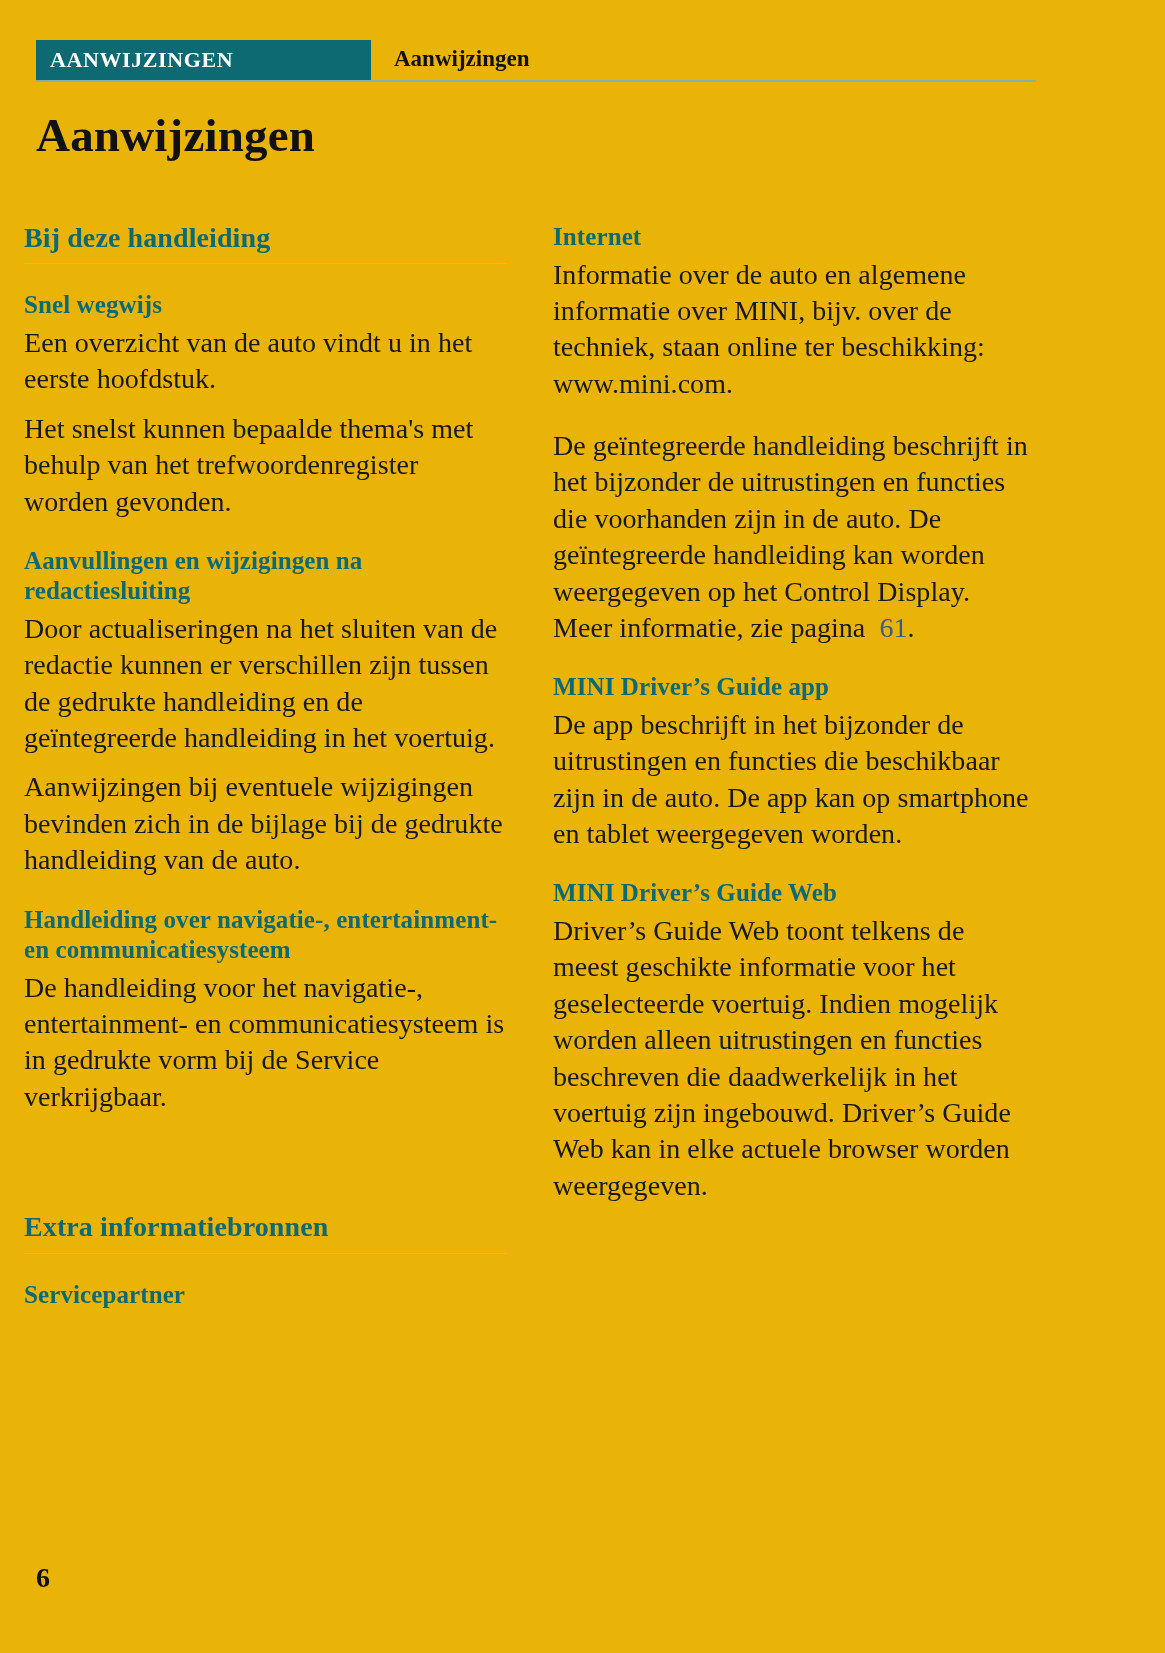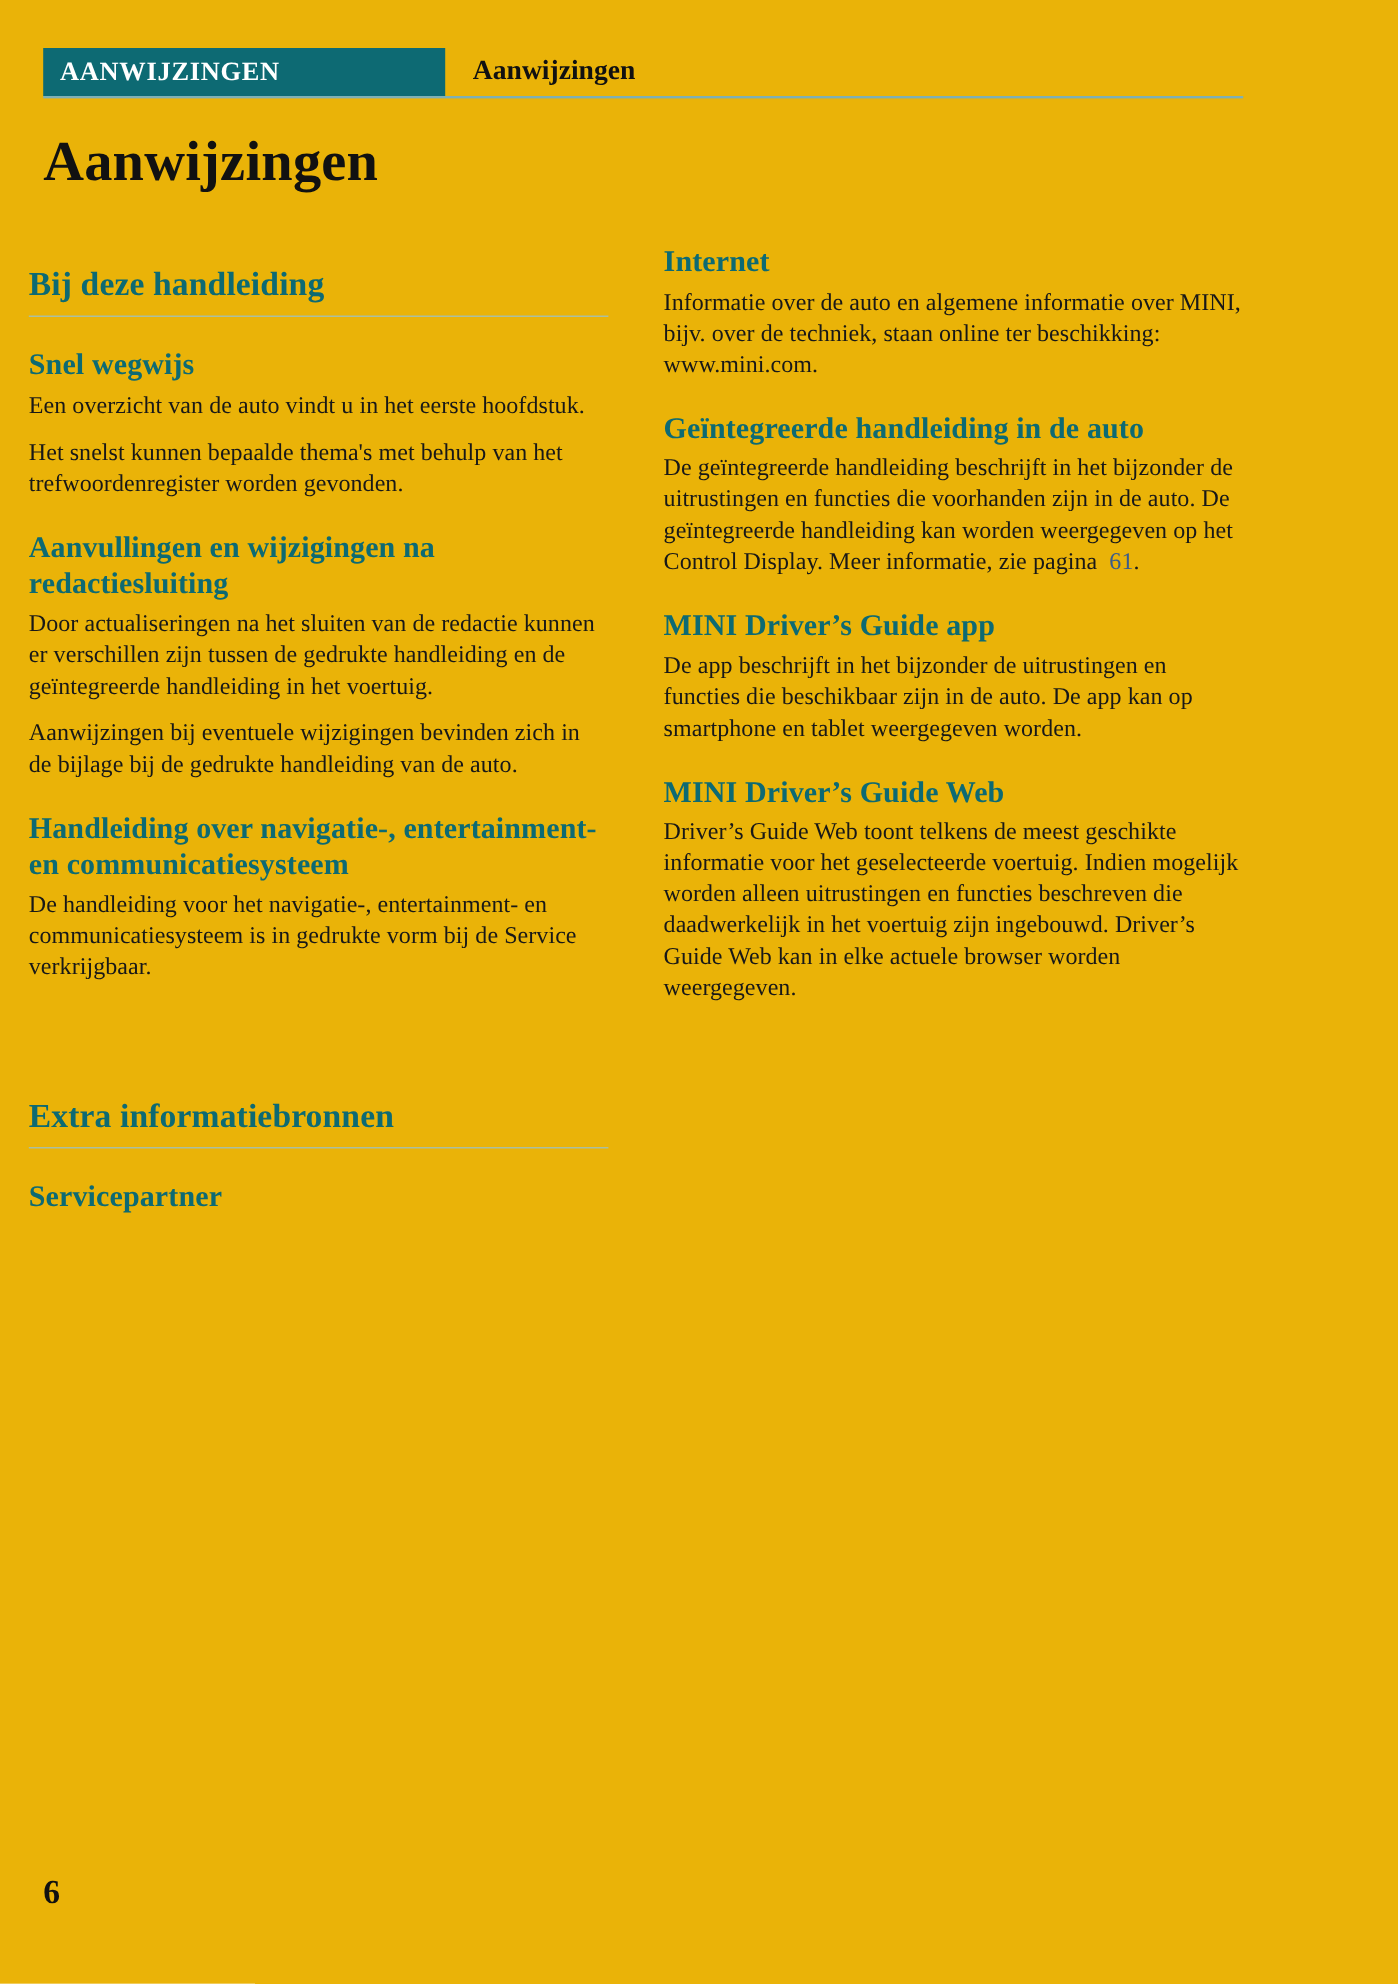--- a/index.html
+++ b/index.html
@@ -77,21 +77,21 @@
     color: #111111;
     letter-spacing: 0.2px;
   }
   
   .col {
     position: absolute;
     top: 222px;
     width: 483px;
   }
   .col-left  { left: 24px; }
-  .col-right { left: 553px; top: 204px; }
+  .col-right { left: 553px; top: 222px; }
 
   
   h2.sec {
     margin: 0;
     font-size: 28px;
     font-weight: bold;
     color: #0d6a73;
     line-height: 1.16;
     letter-spacing: 0.1px;
   }
@@ -110,21 +110,21 @@
     font-weight: bold;
     color: #0d6a73;
     line-height: 1.22;
     letter-spacing: 0.1px;
   }
   .sub-block {
     margin-bottom: 26px;
   }
   p.body {
     margin: 0 0 1px 0;
-    font-size: 20px;
+    font-size: 28px;
     line-height: 1.30;
     color: #181818;
     letter-spacing: 0.05px;
   }
   p.body + p.body {
     margin-top: 13px;
   }
   .pageref {
     color: #3a5c8c;
   }
@@ -191,21 +191,20 @@
   </div>
 
   <div class="col col-right">
 
     <div class="sub-block">
       <h3 class="sub">Internet</h3>
       <p class="body">Informatie over de auto en algemene informatie over MINI, bijv. over de techniek, staan online ter beschikking: www.mini.com.</p>
     </div>
 
     <div class="sub-block">
-      <h3 class="sub">Geïntegreerde handleiding in de auto</h3>
       <p class="body"><span>De geïntegreerde handleiding beschrijft in het bijzonder de uitrustingen en functies die voorhanden zijn in de auto. De geïntegreerde handleiding kan worden weergegeven op het Control Display. Meer informatie, zie pagina</span>&nbsp; <span class="pageref">61</span><span>.</span></p>
     </div>
 
     <div class="sub-block">
       <h3 class="sub">MINI Driver’s Guide app</h3>
       <p class="body">De app beschrijft in het bijzonder de uitrustingen en functies die beschikbaar zijn in de auto. De app kan op smartphone en tablet weergegeven worden.</p>
     </div>
 
     <div class="sub-block">
       <h3 class="sub">MINI Driver’s Guide Web</h3>

